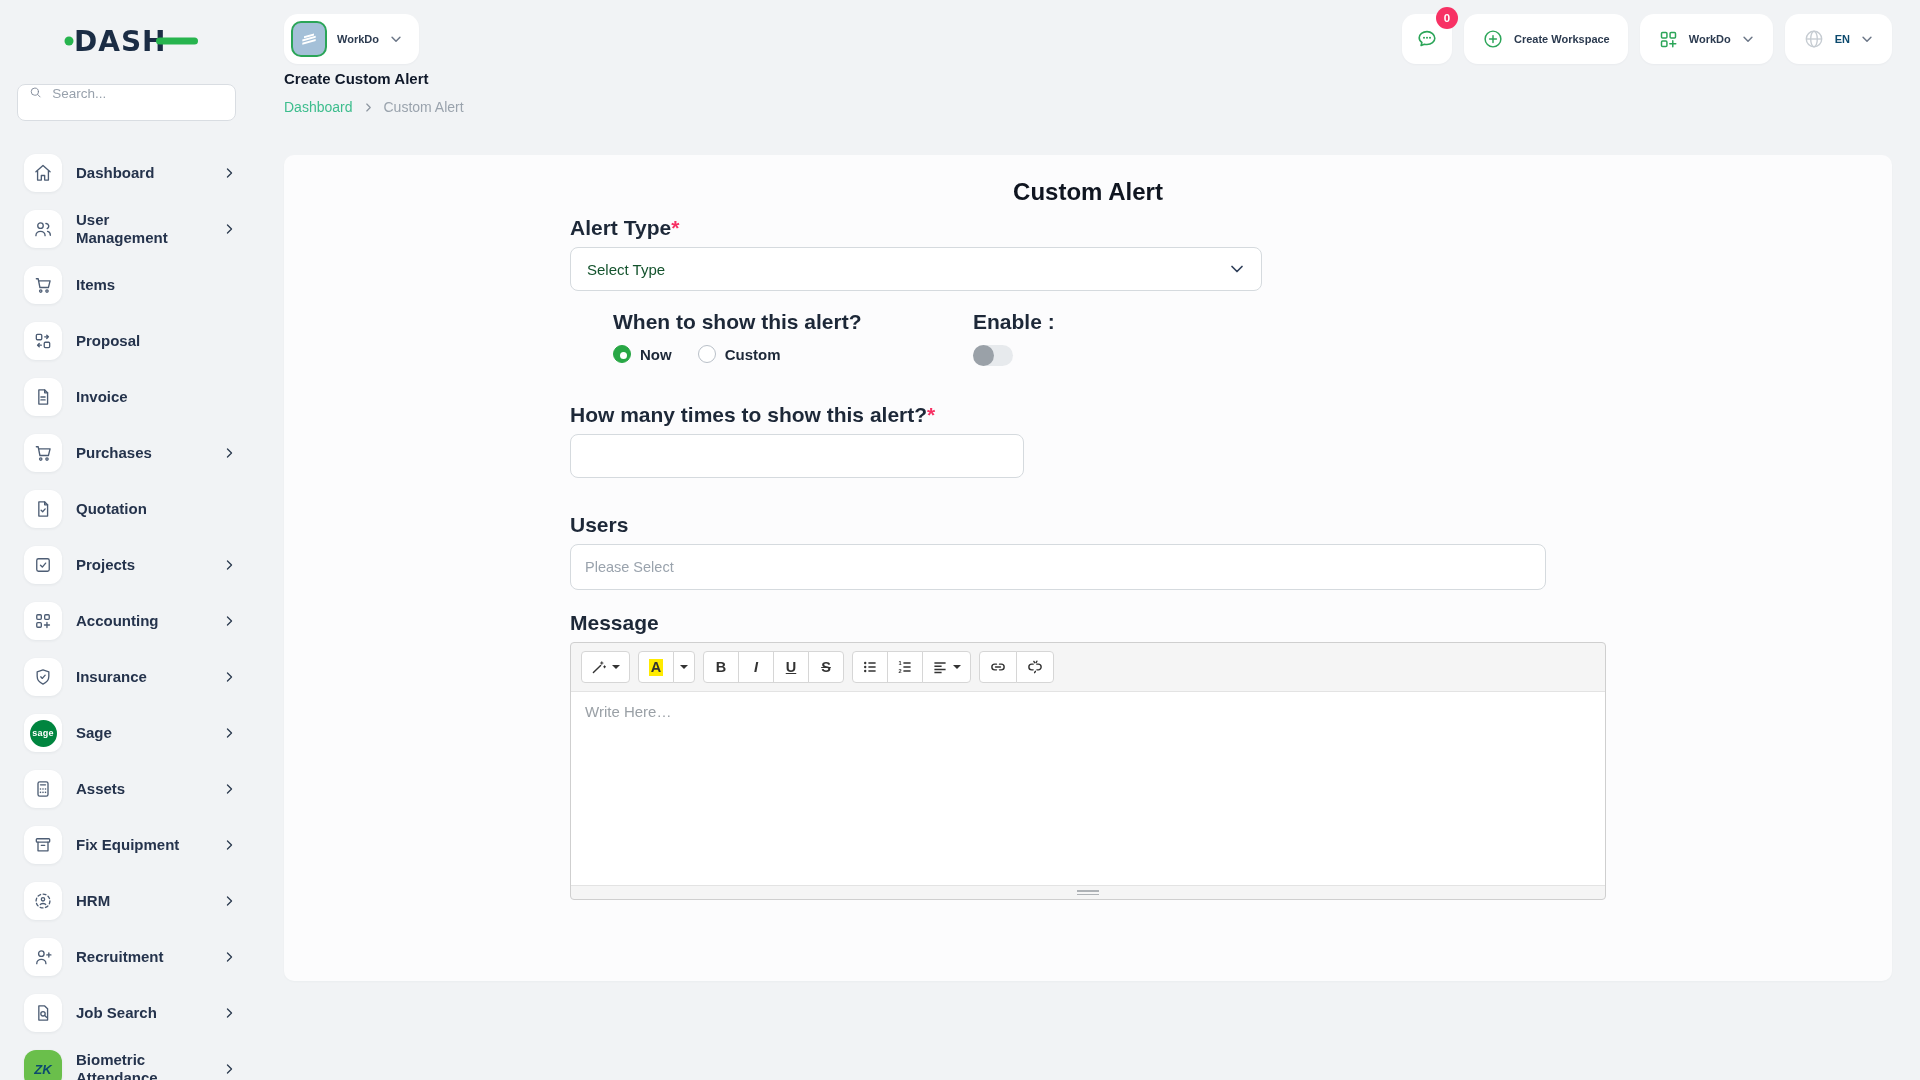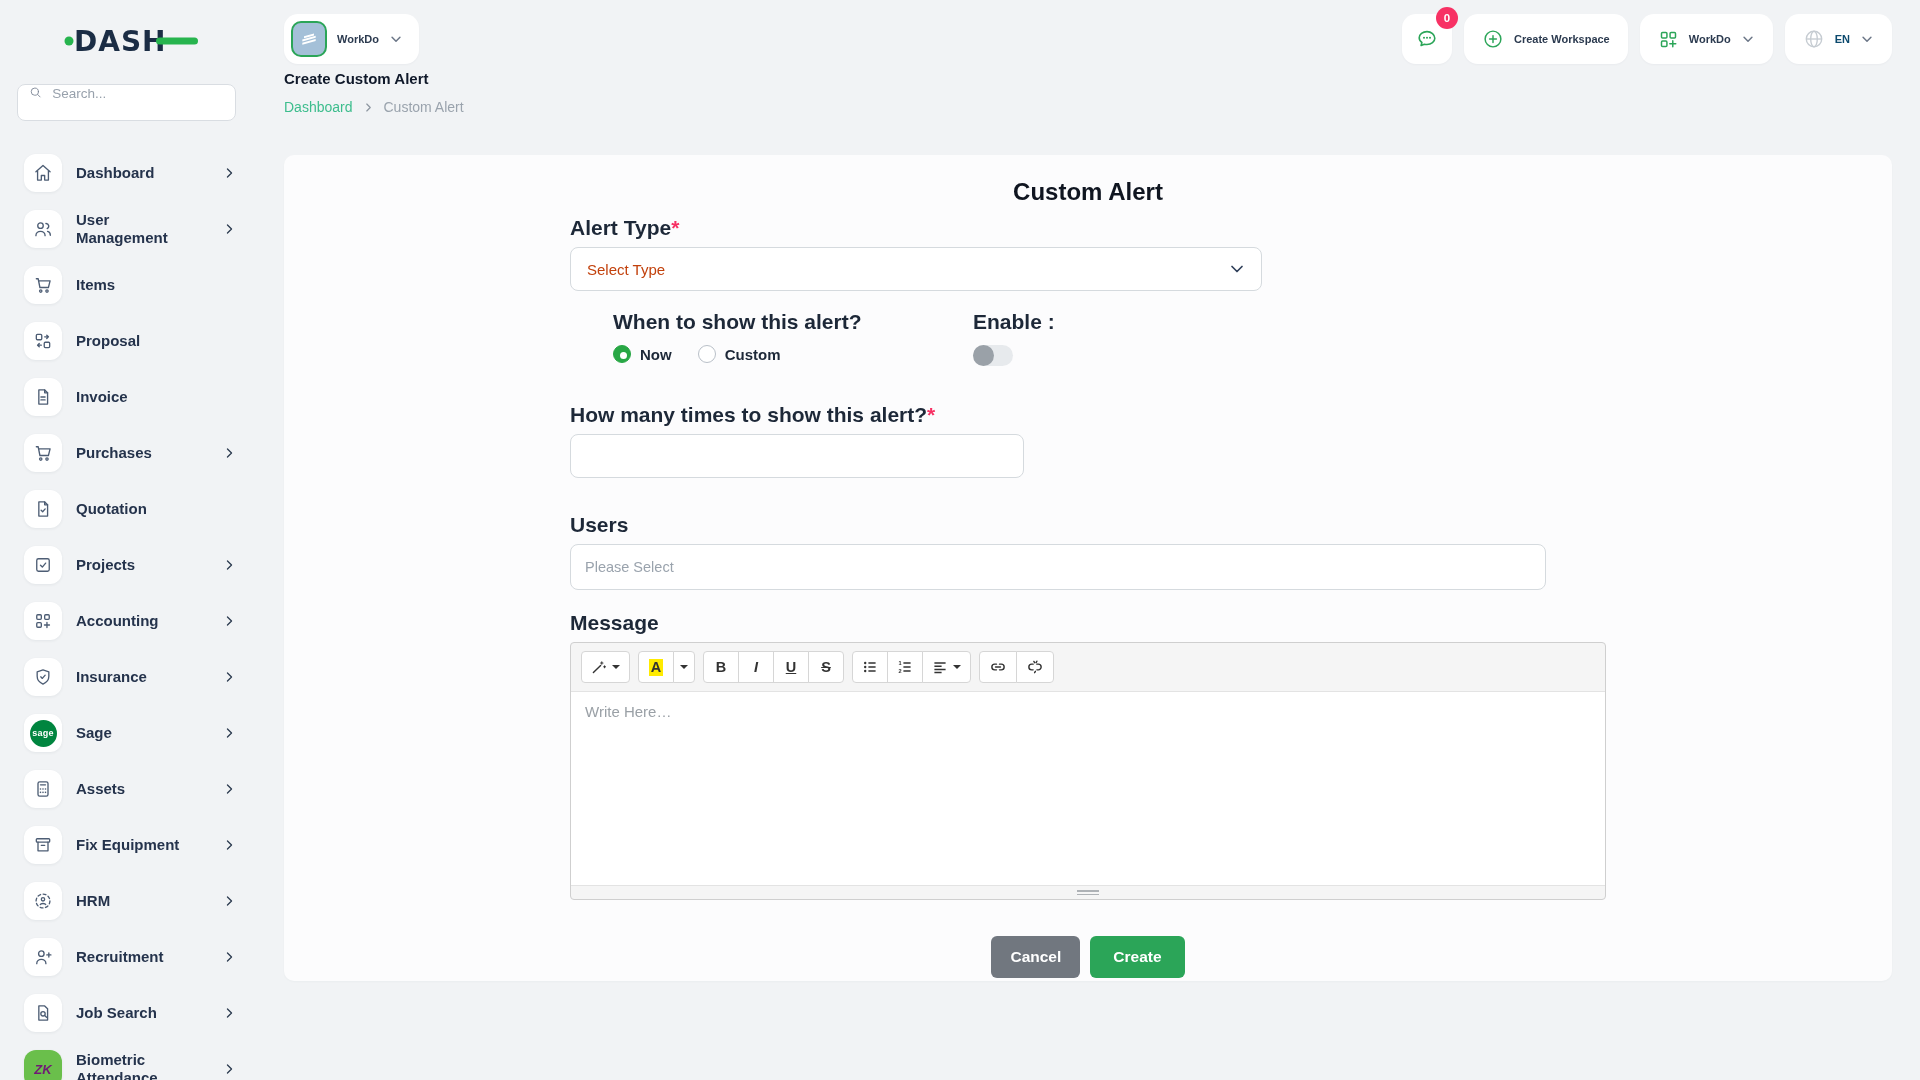--- a/index.html
+++ b/index.html
@@ -27,21 +27,21 @@
   }
   .searchbox input::placeholder { color:#98a1ac; }
   .nav { margin:32px 0 0 24px; }
   .nav-item { display:flex; align-items:center; height:40px; margin-bottom:16px; width:214px; position:relative; cursor:pointer; }
   .icon-box {
     width:38px; height:38px; background:#fff; border-radius:12px; flex-shrink:0;
     display:flex; align-items:center; justify-content:center;
     box-shadow:0 1px 3px rgba(40,50,70,.07);
   }
   .icon-box.zk { background:#6abf4b; }
-  .zk-txt { color:#701a75; font-weight:700; font-size:13px; font-style:italic; }
+  .zk-txt { color:#0c4a6e; font-weight:700; font-size:13px; font-style:italic; }
   .sage-circle { width:27px; height:27px; border-radius:50%; background:#00853f; display:flex; align-items:center; justify-content:center; }
   .sage-txt { color:#fff; font-weight:700; font-size:9px; letter-spacing:.2px; }
   .nav-label { margin-left:14px; font-size:15px; font-weight:600; color:#25334c; line-height:1.2; max-width:128px; }
   .nav-chevron { position:absolute; right:2px; top:50%; transform:translateY(-50%); }
 
   
   .main { margin-left:284px; padding:14px 28px 0 0; }
   .topbar { display:flex; justify-content:space-between; align-items:center; height:50px; }
   .pill {
     background:#fff; border-radius:14px; height:50px; display:flex; align-items:center;
@@ -70,21 +70,21 @@
   
   .card { margin-top:40px; background:#fcfcfd; border-radius:10px; height:826px; padding-top:22px;
           box-shadow:0 1px 2px rgba(40,50,70,.03); }
   .card-title { text-align:center; font-size:24px; font-weight:700; color:#0f1520; line-height:30px; }
   .form { width:1036px; margin:12px auto 0; }
   .f-label { font-size:21px; font-weight:600; color:#1d2838; line-height:18px; }
   .req { color:#f73164; }
   .select {
     margin-top:8px; width:692px; height:44px; background:#fff; border:1px solid #d5dade; border-radius:8px;
     display:flex; align-items:center; justify-content:space-between; padding:0 16px;
-    font-size:15px; color:#c2410c; cursor:pointer;
+    font-size:15px; color:#14532d; cursor:pointer;
   }
   .row2 { margin-top:22px; display:flex;margin-left:43px; }
   .col-when { width:360px; }
   .radio-row { margin-top:12px; display:flex; align-items:center; gap:26px; }
   .radio-opt { display:flex; align-items:center; gap:9px; font-size:15px; font-weight:600; color:#1d2838; cursor:pointer; }
   .radio { width:18px; height:18px; border-radius:50%; background:#fff; border:1px solid #b9c0c8; position:relative; }
   .radio.checked { background:#28a745; border-color:#28a745; }
   .radio.checked::after { content:""; position:absolute; left:5.5px; top:5.5px; width:7px; height:7px; border-radius:50%; background:#fff; }
   .toggle { margin-top:12px; width:40px; height:21px; border-radius:11px; background:#e7eaed; position:relative; cursor:pointer; }
   .toggle-knob { position:absolute; left:0; top:0; width:21px; height:21px; border-radius:50%; background:#9aa1a8; }
@@ -592,20 +592,16 @@
 
           <div class="statusbar">
             <span class="grip">
                 <span></span>
                 <span></span>
               </span>
           </div>
         </div>
       </div>
 
-      <div class="actions">
-        <button class="btn btn-cancel">Cancel</button>
-        <button class="btn btn-create">Create</button>
-      </div>
 
     </div>
   </div>
 </div>
 
 </body></html>

